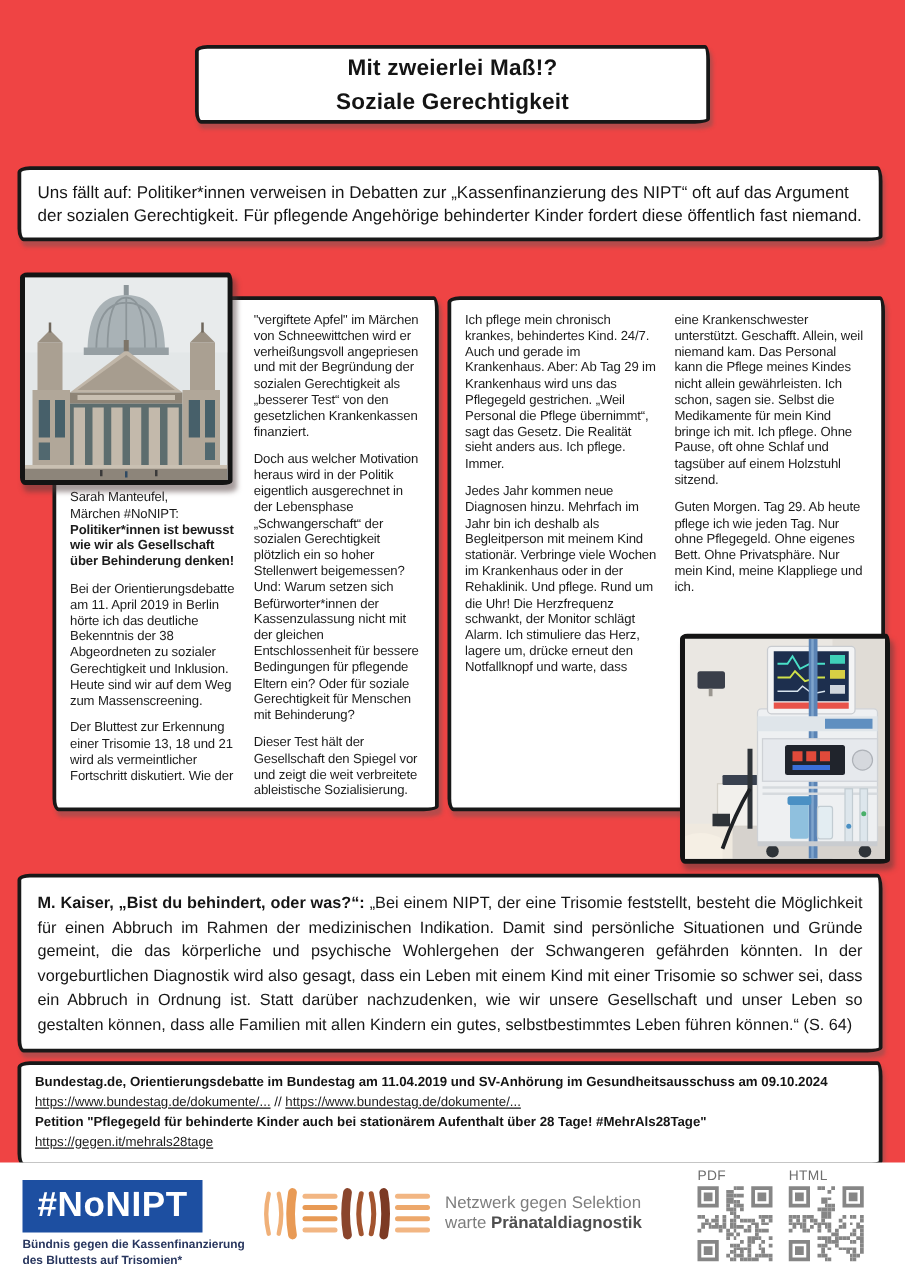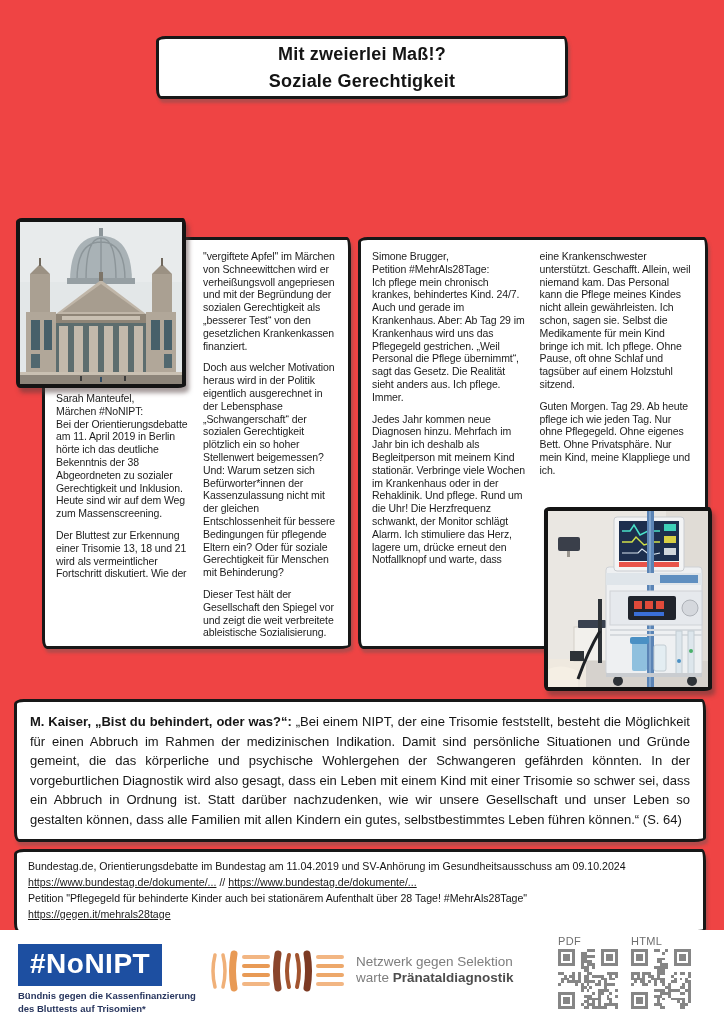--- a/index.html
+++ b/index.html
@@ -36,21 +36,21 @@
     box-shadow:3px 5px 4px rgba(80,60,60,.5); }
   .photo svg { display:block; }
   .photo-reichstag { left:16px; top:218px; width:170px; height:170px; z-index:3; }
   .photo-medical   { left:544px; top:507px; width:168px; height:184px; z-index:3; }
 
   .quote-box { left:14px; top:699px; width:692px; padding:10px 13px; }
   .quote-box p { font-size:13px; line-height:1.5; color:#161616; text-align:justify; }
 
   .sources-box { left:14px; top:849px; width:692px; padding:7px 11px; }
   .src-line { font-size:10.6px; line-height:1.5; color:#141414; }
-  .src-line.bold { font-weight:normal; }
+  .src-line.bold { font-weight:bold; }
   .link { color:#1a1a1a; text-decoration:underline; cursor:pointer; }
   .sep { text-decoration:none; }
 
   .footer { position:absolute; left:0; top:930px; width:724px; height:94px; background:#fff; }
   .nonipt { position:absolute; left:18px; top:14px; }
   .nonipt-badge { display:inline-block; background:#1d4fa1; color:#fff; font-weight:bold;
     font-size:28px; letter-spacing:.5px; padding:4px 12px 6px; }
   .nonipt-tagline { margin-top:4px; font-size:9.5px; font-weight:bold; color:#28365e; line-height:1.35; }
 
   .netz-strokes { position:absolute; left:208px; top:20px; }
@@ -71,47 +71,47 @@
 </head>
 <body>
 
 <div class="page">
 
   <div class="box title-box">
     <div class="title-line">Mit zweierlei Maß!?</div>
     <div class="title-line">Soziale Gerechtigkeit</div>
   </div>
 
+  <div class="box intro-box">
+    <p>Uns fällt auf: Politiker*innen verweisen in Debatten zur „Kassenfinanzierung des NIPT“ oft auf das Argument der sozialen Gerechtigkeit. Für pflegende Angehörige behinderter Kinder fordert diese öffentlich fast niemand.</p>
+  </div>
 
   <div class="box left-box">
     <div class="cols">
       <div class="col">
         <div class="photo-spacer"></div>
         <p class="speaker">
           <span>Sarah Manteufel,</span><br>
           <span>Märchen #NoNIPT:</span>
         </p>
+        <p class="headline">Politiker*innen ist bewusst wie wir als Gesellschaft über Behinderung denken!</p>
         <p>Bei der Orientierungsdebatte am 11. April 2019 in Berlin hörte ich das deutliche Bekenntnis der 38 Abgeordneten zu sozialer Gerechtigkeit und Inklusion. Heute sind wir auf dem Weg zum Massenscreening.</p>
         <p>Der Bluttest zur Erkennung einer Trisomie 13, 18 und 21 wird als vermeintlicher Fortschritt diskutiert. Wie der</p>
       </div>
       <div class="col">
         <p>"vergiftete Apfel" im Märchen von Schneewittchen wird er verheißungsvoll angepriesen und mit der Begründung der sozialen Gerechtigkeit als „besserer Test“ von den gesetzlichen Krankenkassen finanziert.</p>
         <p>Doch aus welcher Motivation heraus wird in der Politik eigentlich ausgerechnet in der Lebensphase „Schwangerschaft“ der sozialen Gerechtigkeit plötzlich ein so hoher Stellenwert beigemessen? Und: Warum setzen sich Befürworter*innen der Kassenzulassung nicht mit der gleichen Entschlossenheit für bessere Bedingungen für pflegende Eltern ein? Oder für soziale Gerechtigkeit für Menschen mit Behinderung?</p>
         <p>Dieser Test hält der Gesellschaft den Spiegel vor und zeigt die weit verbreitete ableistische Sozialisierung.</p>
       </div>
     </div>
   </div>
 
   <div class="box right-box">
     <div class="cols">
       <div class="col">
-        <p class="speaker">
-          <span>Simone Brugger,</span><br>
-          <span>Petition #MehrAls28Tage:</span>
-        </p>
         <p>Ich pflege mein chronisch krankes, behindertes Kind. 24/7. Auch und gerade im Krankenhaus. Aber: Ab Tag 29 im Krankenhaus wird uns das Pflegegeld gestrichen. „Weil Personal die Pflege übernimmt“, sagt das Gesetz. Die Realität sieht anders aus. Ich pflege. Immer.</p>
         <p>Jedes Jahr kommen neue Diagnosen hinzu. Mehrfach im Jahr bin ich deshalb als Begleitperson mit meinem Kind stationär. Verbringe viele Wochen im Krankenhaus oder in der Rehaklinik. Und pflege. Rund um die Uhr! Die Herzfrequenz schwankt, der Monitor schlägt Alarm. Ich stimuliere das Herz, lagere um, drücke erneut den Notfallknopf und warte, dass</p>
       </div>
       <div class="col">
         <p>eine Krankenschwester unterstützt. Geschafft. Allein, weil niemand kam. Das Personal kann die Pflege meines Kindes nicht allein gewährleisten. Ich schon, sagen sie. Selbst die Medikamente für mein Kind bringe ich mit. Ich pflege. Ohne Pause, oft ohne Schlaf und tagsüber auf einem Holzstuhl sitzend.</p>
         <p>Guten Morgen. Tag 29. Ab heute pflege ich wie jeden Tag. Nur ohne Pflegegeld. Ohne eigenes Bett. Ohne Privatsphäre. Nur mein Kind, meine Klappliege und ich.</p>
       </div>
     </div>
   </div>
 

